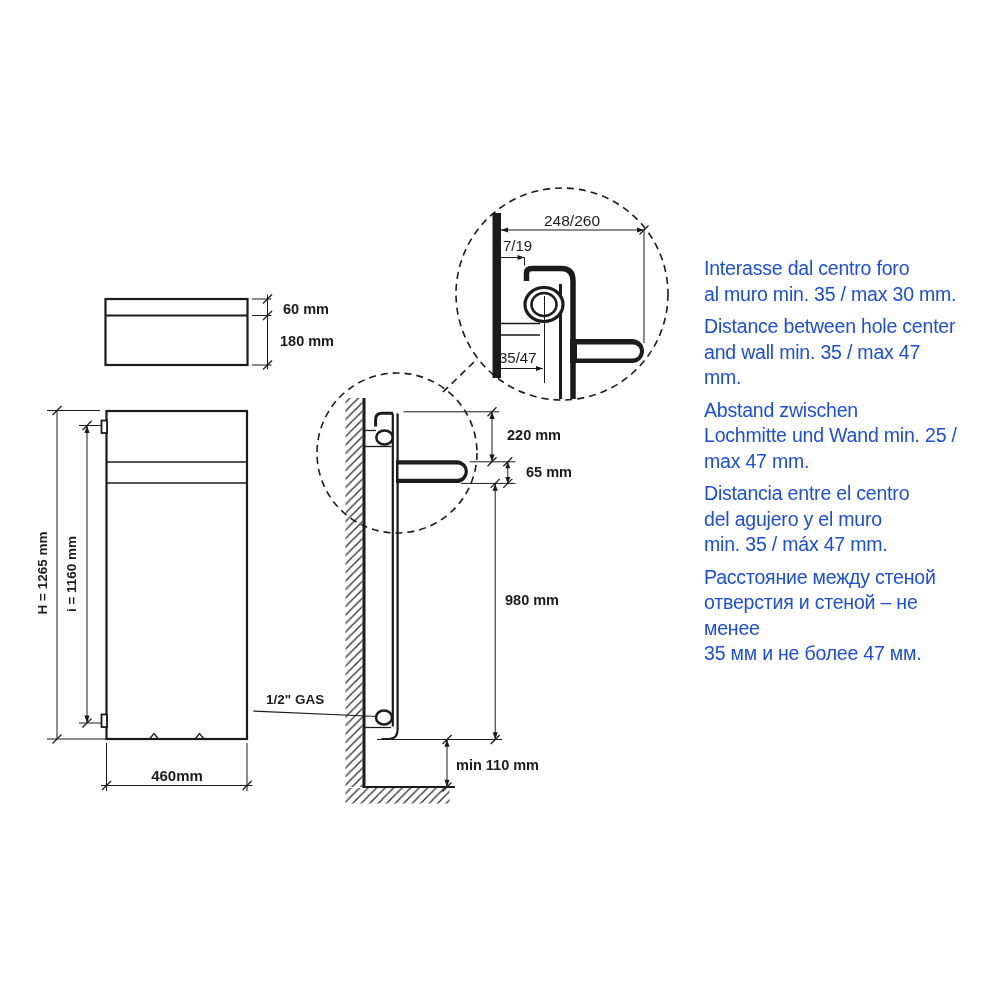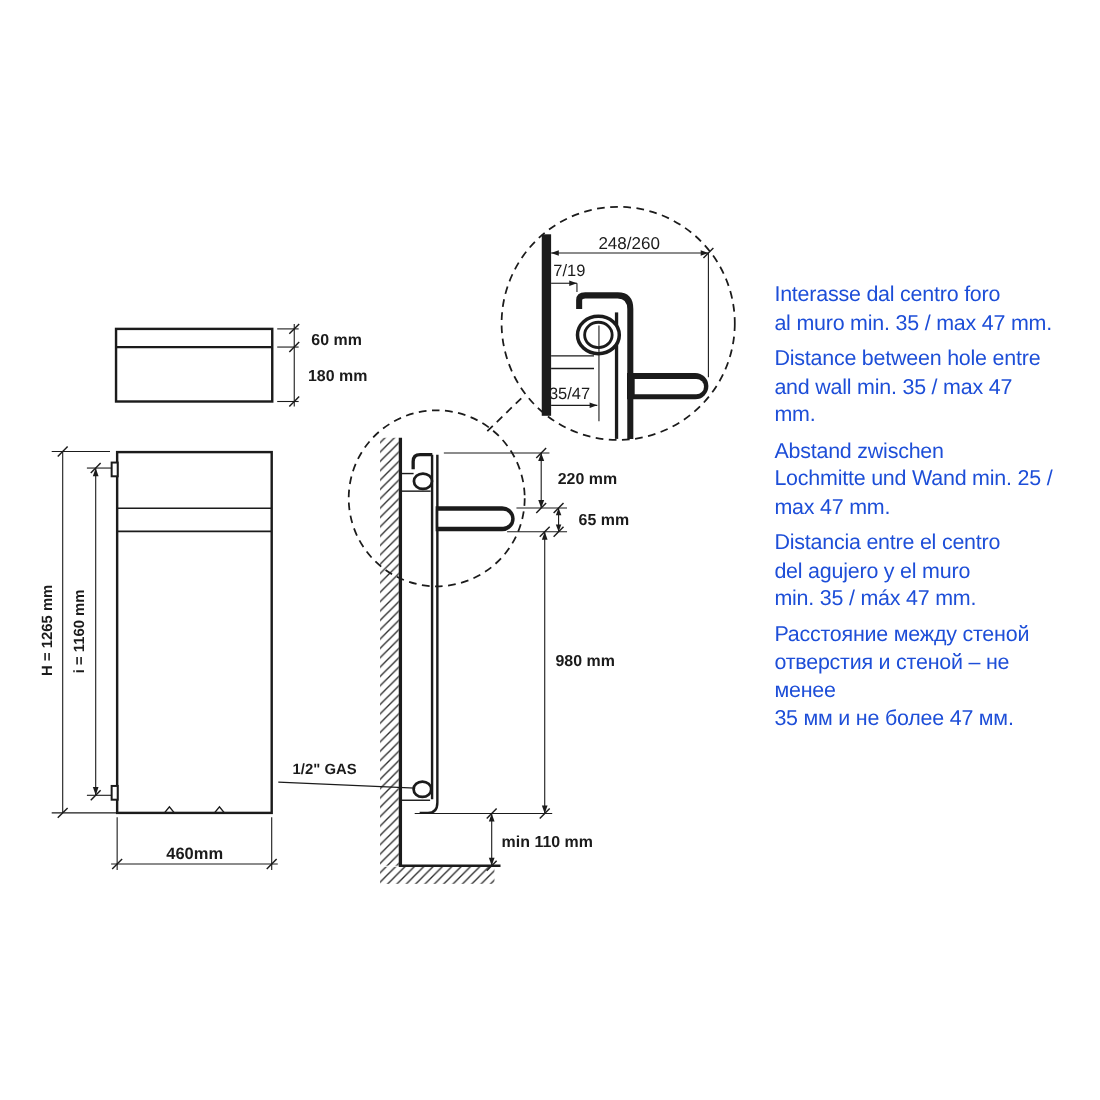--- a/index.html
+++ b/index.html
@@ -171,24 +171,24 @@
   <g stroke="#1b1b1b" stroke-width="1.6" fill="none" stroke-dasharray="7 5">
     <circle cx="397" cy="453" r="80"></circle>
     <circle cx="562" cy="294" r="106"></circle>
     <path d="M443,392 L475,361"></path>
   </g>
 </svg>
 
 <div class="notes">
   <div class="para">
     <div>Interasse dal centro foro</div>
-    <div>al muro min. 35 / max 47 mm.</div>
-  </div>
-  <div class="para">
-    <div>Distance between hole entre</div>
+    <div>al muro min. 35 / max 30 mm.</div>
+  </div>
+  <div class="para">
+    <div>Distance between hole center</div>
     <div>and wall min. 35 / max 47 mm.</div>
   </div>
   <div class="para">
     <div>Abstand zwischen</div>
     <div>Lochmitte und Wand min. 25 /</div>
     <div>max 47 mm.</div>
   </div>
   <div class="para">
     <div>Distancia entre el centro</div>
     <div>del agujero y el muro</div>

